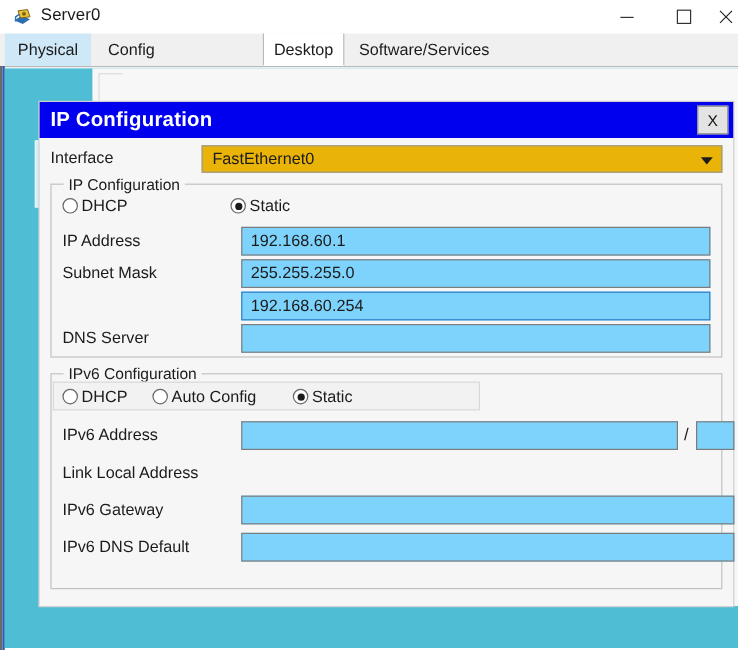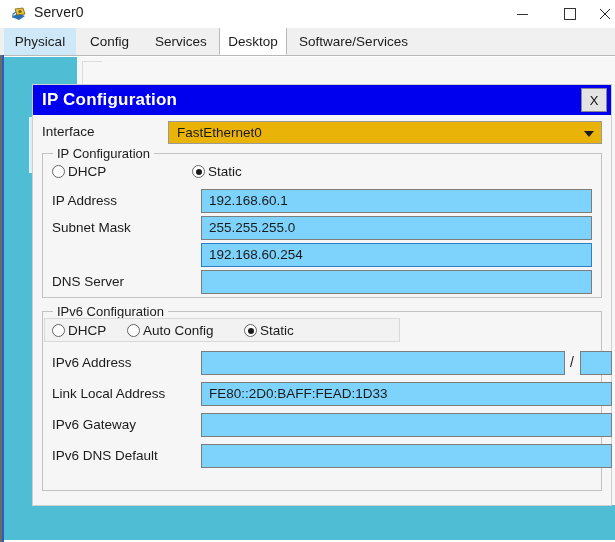--- a/index.html
+++ b/index.html
@@ -117,21 +117,20 @@
         <svg width="12" height="12" viewBox="0 0 12 12">
             <path d="M1 1 L11 11 M11 1 L1 11" stroke="#222" stroke-width="1" fill="none"></path>
           </svg>
       </div>
     </div>
   </div>
 
   <div class="tabstrip">
     <div class="tab hover" style="left:4px;width:72px;">Physical</div>
     <div class="tab" style="left:76px;width:67px;">Config</div>
-    <div class="tab" style="left:143px;width:76px;">Services</div>
     <div class="tab active" style="left:219px;width:68px;">Desktop</div>
     <div class="tab" style="left:287px;width:133px;">Software/Services</div>
   </div>
 
   <div class="deskedge"></div>
   <div class="deskedge2"></div>
   <div class="desk-inner">
 
     <div class="tile" style="left:25px;">
       <svg width="105" height="56" viewBox="0 0 105 56">
@@ -269,23 +268,20 @@
             <div class="fval"></div>
           </div>
           <div class="slash" style="left:518px;top:3px;">/</div>
           <div class="finput" style="left:528px;width:32px;">
             <div class="fval"></div>
           </div>
         </div>
 
         <div class="frow" style="left:9px;top:70px;width:545px;">
           <div class="flabel">Link Local Address</div>
-          <div class="finput" style="left:149px;width:411px;">
-            <div class="fval">FE80::2D0:BAFF:FEAD:1D33</div>
-          </div>
         </div>
 
         <div class="frow" style="left:9px;top:101px;width:545px;">
           <div class="flabel">IPv6 Gateway</div>
           <div class="finput" style="left:149px;width:411px;">
             <div class="fval"></div>
           </div>
         </div>
 
         <div class="frow" style="left:9px;top:132px;width:545px;">

